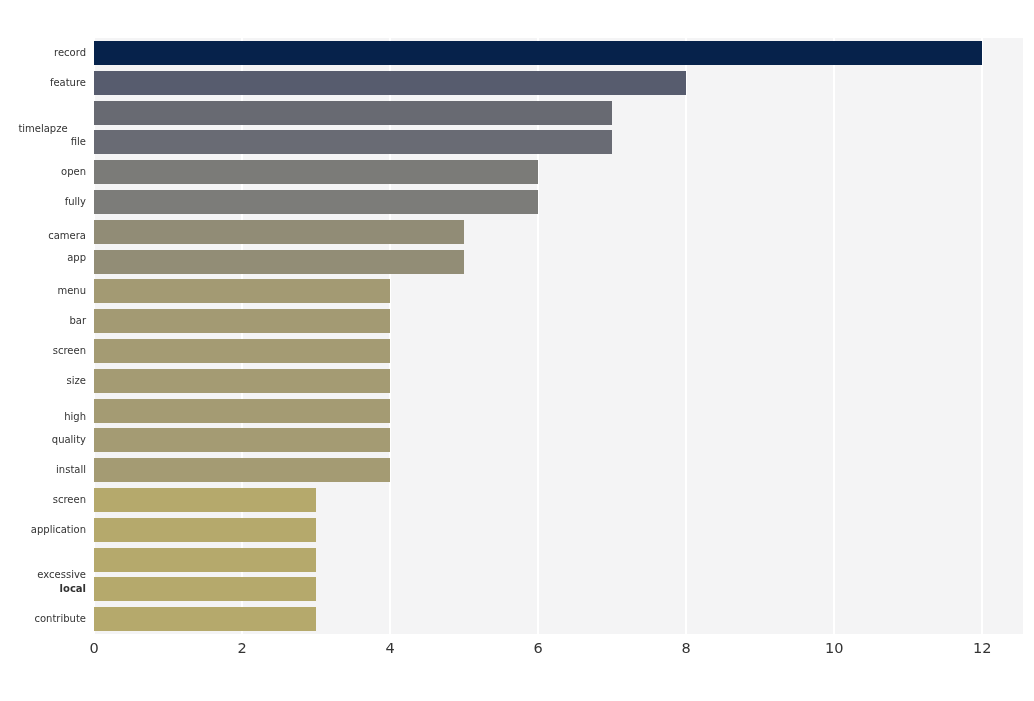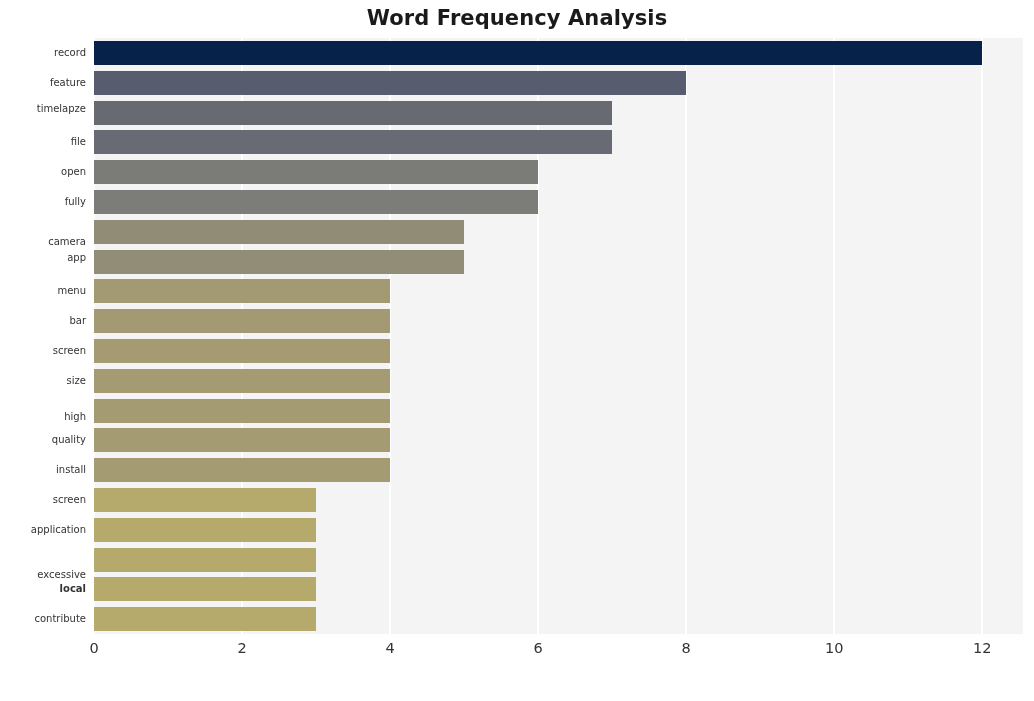--- a/index.html
+++ b/index.html
@@ -110,21 +110,20 @@
     text-align: center;
     font-size: 14.5px;
     color: #262626;
   }
 </style>
 </head>
 <body>
 
 <div id="figure">
 
-  <div id="chart-title">Word Frequency Analysis</div>
 
   <div id="plot-area">
     <div id="grid-layer">
         <div class="gridline-v" style="left: -0.8px;"></div>
         <div class="gridline-v" style="left: 147.248px;"></div>
         <div class="gridline-v" style="left: 295.296px;"></div>
         <div class="gridline-v" style="left: 443.343px;"></div>
         <div class="gridline-v" style="left: 591.391px;"></div>
         <div class="gridline-v" style="left: 739.439px;"></div>
         <div class="gridline-v" style="left: 887.487px;"></div>
@@ -149,25 +148,25 @@
         <div class="bar" title="application: 3" style="top: 479.7px; width: 222.072px; background: rgb(181, 169, 108);"></div>
         <div class="bar" title="excessive: 3" style="top: 509.5px; width: 222.072px; background: rgb(181, 169, 108);"></div>
         <div class="bar" title="local: 3" style="top: 539.3px; width: 222.072px; background: rgb(181, 169, 108);"></div>
         <div class="bar" title="contribute: 3" style="top: 569.1px; width: 222.072px; background: rgb(181, 169, 108);"></div>
       </div>
   </div>
 
   <div id="y-labels">
       <div class="y-tick-label" style="top: 7.9px;">record</div>
       <div class="y-tick-label" style="top: 37.7px;">feature</div>
-      <div class="y-tick-label" style="top: 64px;">timelapze</div>
+      <div class="y-tick-label" style="top: 84px; text-align: center;">timelapze</div>
       <div class="y-tick-label" style="top: 97.3px;">file</div>
       <div class="y-tick-label" style="top: 127.1px;">open</div>
       <div class="y-tick-label" style="top: 156.9px;">fully</div>
-      <div class="y-tick-label" style="top: 197px; margin-left: 8px;">camera</div>
+      <div class="y-tick-label" style="top: 191px; margin-left: 8px;">camera</div>
       <div class="y-tick-label" style="top: 213px;">app</div>
       <div class="y-tick-label" style="top: 246.3px;">menu</div>
       <div class="y-tick-label" style="top: 276.1px;">bar</div>
       <div class="y-tick-label" style="top: 305.9px;">screen</div>
       <div class="y-tick-label" style="top: 335.7px;">size</div>
       <div class="y-tick-label" style="top: 372px;">high</div>
       <div class="y-tick-label" style="top: 395.3px;">quality</div>
       <div class="y-tick-label" style="top: 425.1px;">install</div>
       <div class="y-tick-label" style="top: 454.9px;">screen</div>
       <div class="y-tick-label" style="top: 484.7px;">application</div>

